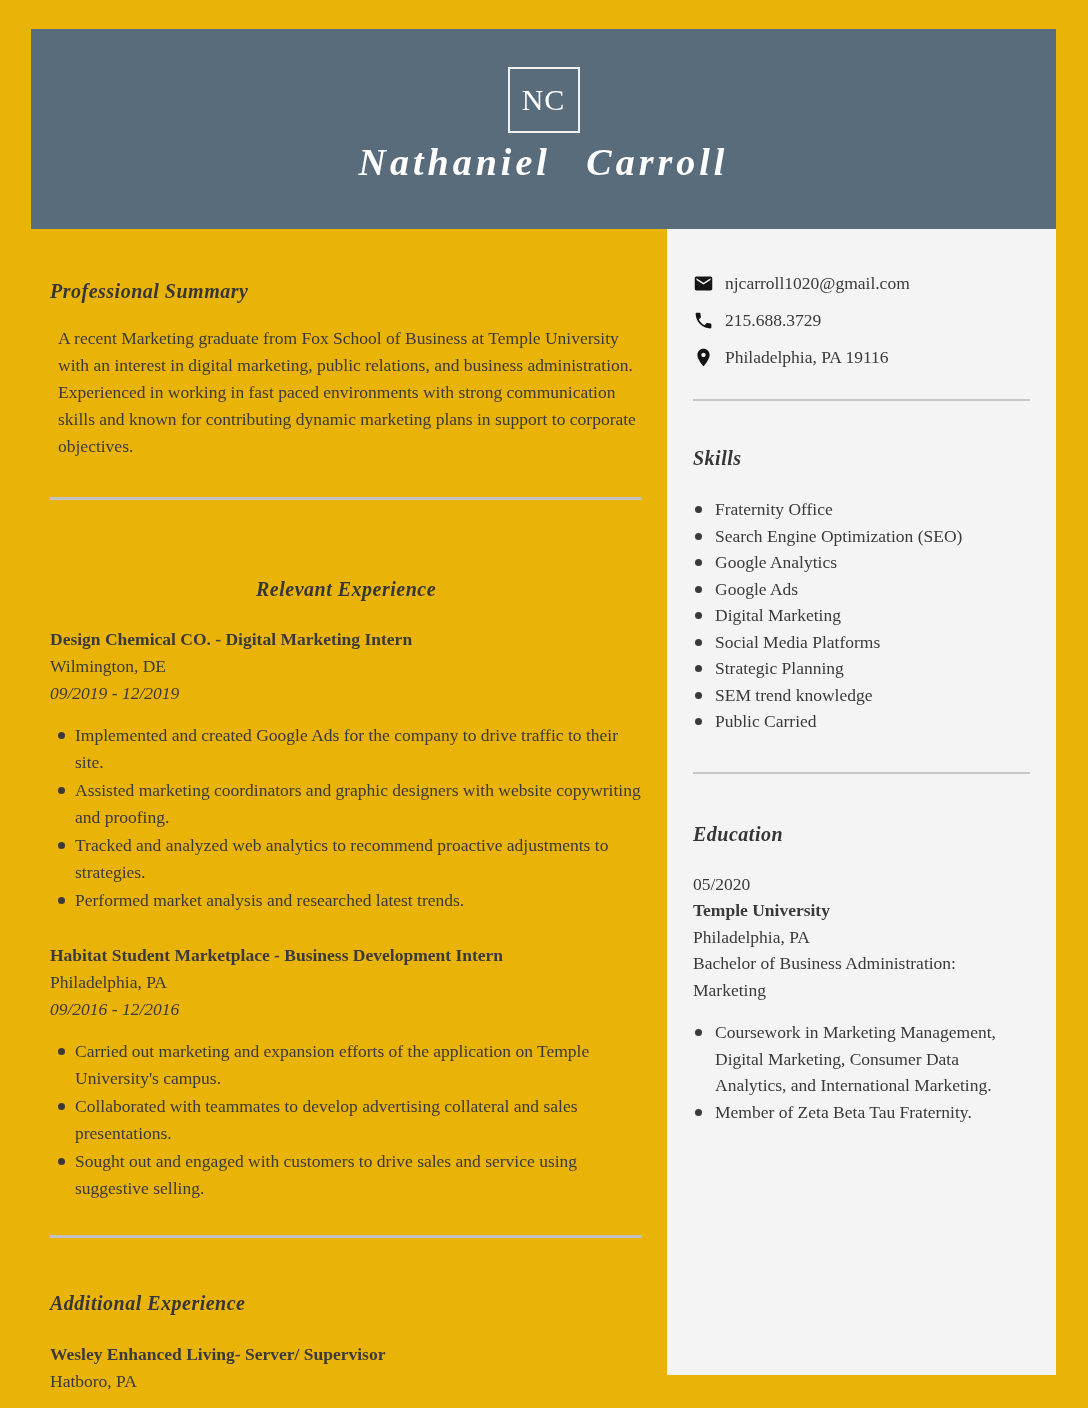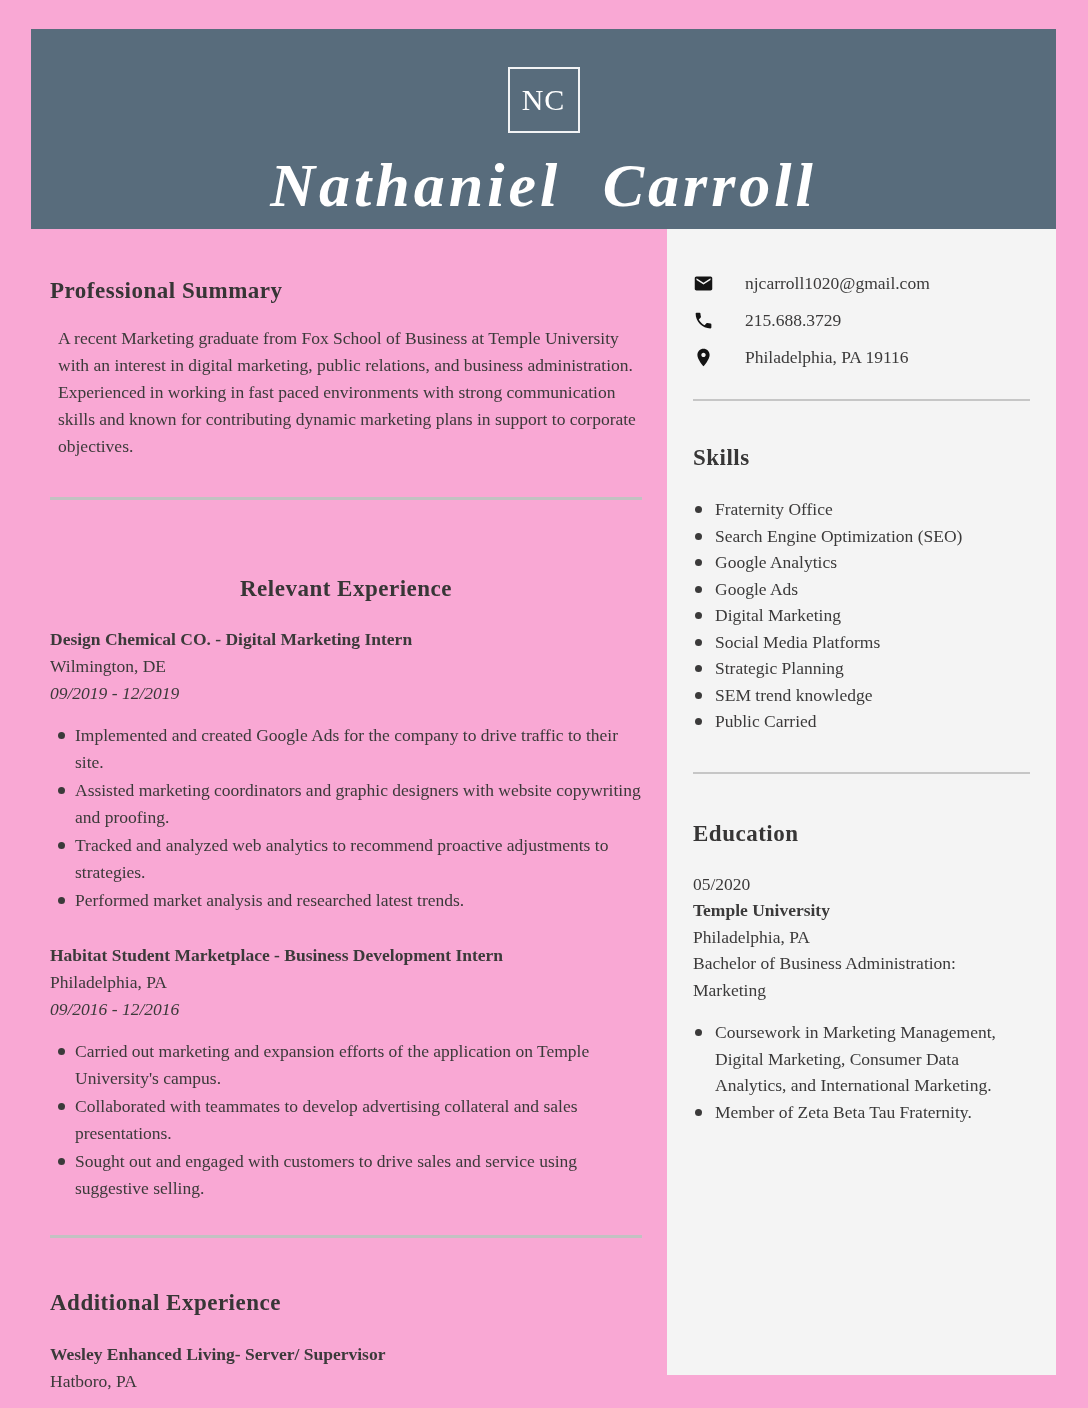--- a/index.html
+++ b/index.html
@@ -2,21 +2,21 @@
 <html style="--header-bg: #586c7c; --sidebar-bg: #f4f4f4; --text: #3b3a3a; --divider: #c2c2c2;"><head>
 <meta charset="utf-8">
 <style>
   * { margin: 0; padding: 0; box-sizing: border-box; }
   html, body { background: #ffffff; }
   body { font-family: "Liberation Serif", serif; }
   .page {
     position: relative;
     width: 1088px;
     height: 1408px;
-    background: #f9a8d4;
+    background: #eab308;
     overflow: hidden;
     color: var(--text, #3b3a3a);
   }
 
   
   .header {
     position: absolute;
     left: 31px; top: 29px;
     width: 1025px; height: 200px;
     background: var(--header-bg, #586c7c);
@@ -27,42 +27,43 @@
   .monogram {
     margin-top: 38px;
     width: 72px; height: 66px;
     border: 2px solid rgba(255,255,255,0.92);
     display: flex; align-items: center; justify-content: center;
     color: #ffffff;
     font-size: 30px;
     letter-spacing: 1px;
   }
   .name {
-    margin-top: 17px;
+    margin-top: 7px;
     color: #ffffff;
-    font-size: 62px;
+    font-size: 38px;
     font-weight: bold;
     font-style: italic;
     letter-spacing: 4px;
     word-spacing: 22px;
     white-space: nowrap;
   }
 
   
   .left-col {
     position: absolute;
     left: 50px; top: 250px;
     width: 592px;
     font-size: 17.5px;
     line-height: 27px;
   }
   h2.section-heading {
-    font-size: 23px;
+    font-size: 20px;
     line-height: 26px;
     font-weight: bold;
+    font-style: italic;
     color: #373636;
     letter-spacing: 0.5px;
   }
   .left-col .summary-heading { margin-top: 28px; }
   .summary-text { margin-top: 21px; margin-left: 8px; }
   .divider {
     border: none;
     border-top: 3px solid var(--divider, #c2c2c2);
     margin-top: 37px;
   }
@@ -98,21 +99,21 @@
     left: 667px; top: 229px;
     width: 389px; height: 1146px;
     background: var(--sidebar-bg, #f4f4f4);
     padding: 43px 26px 0 26px;
     font-size: 17.5px;
     line-height: 26.5px;
   }
   .contact-row {
     display: flex;
     align-items: center;
-    gap: 31px;
+    gap: 11px;
     margin-bottom: 15px;
     height: 22px;
   }
   .contact-row svg { display: block; }
   .sb-divider {
     border: none;
     border-top: 2px solid #c6c6c6;
     margin-top: 31px;
   }
   .skills-heading { margin-top: 44px; }

